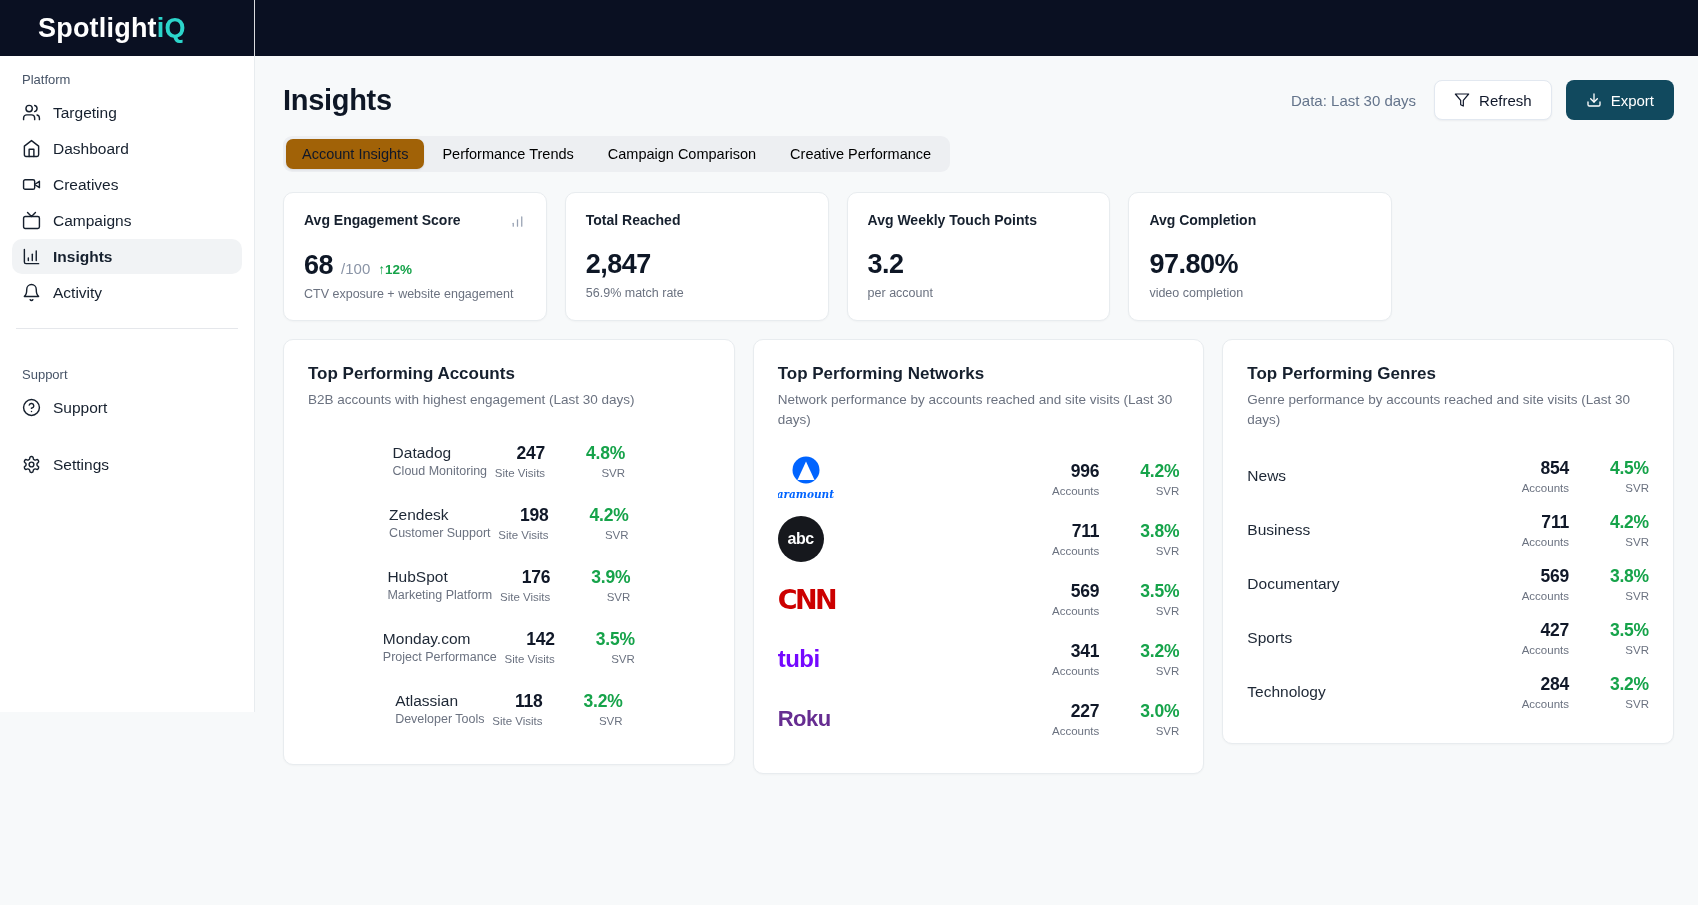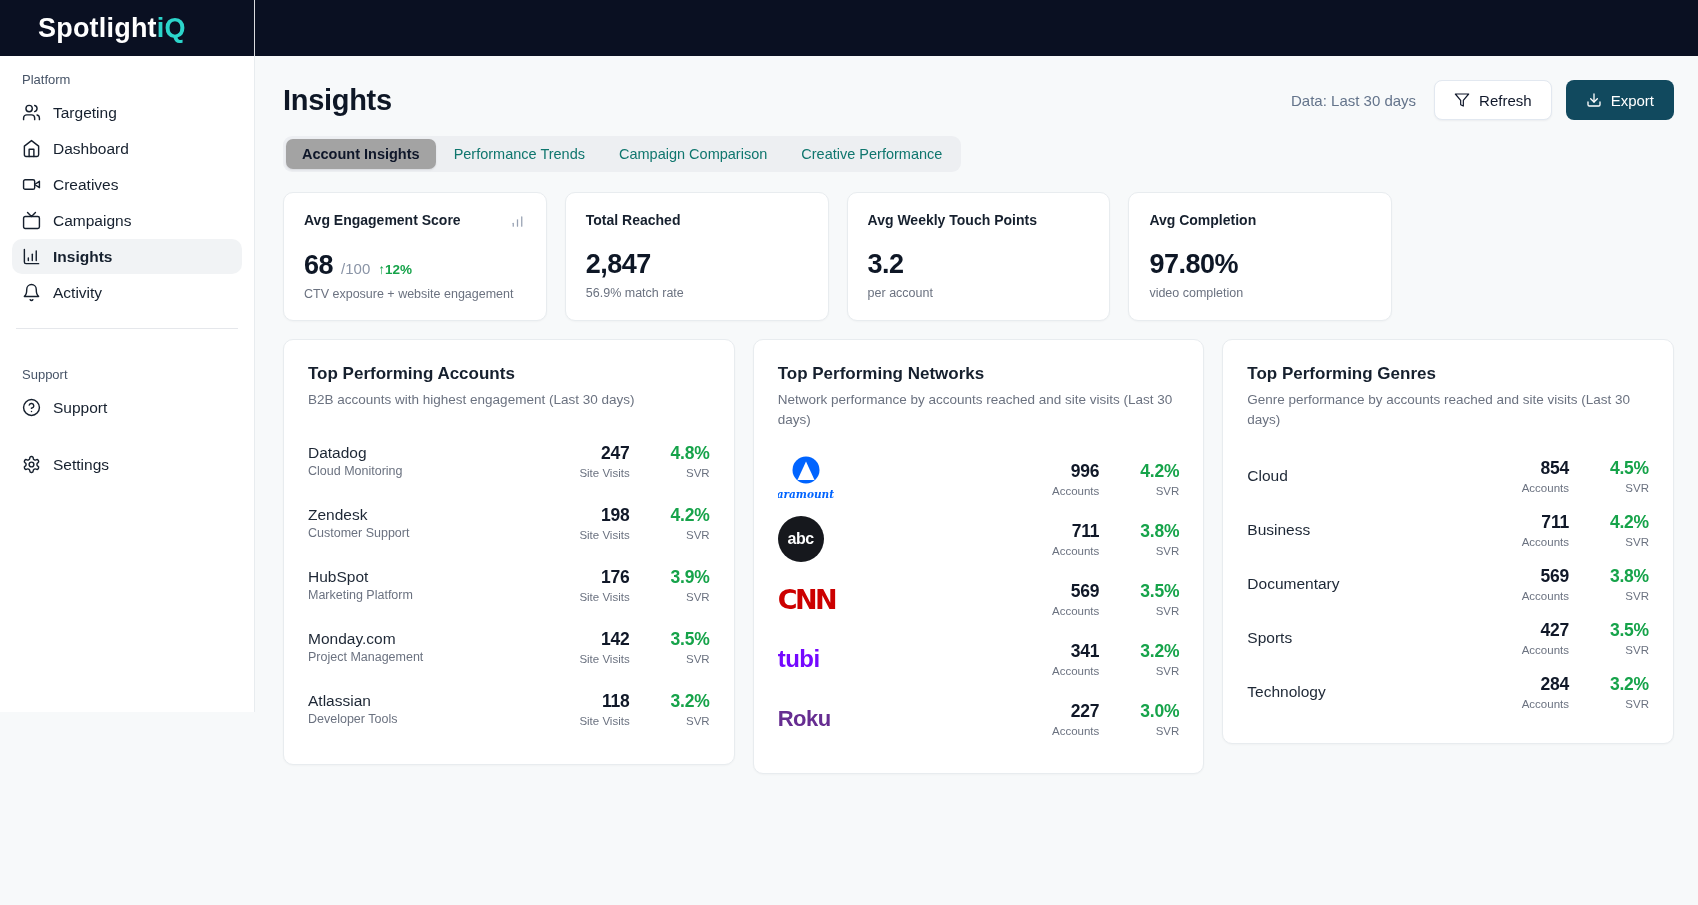--- a/index.html
+++ b/index.html
@@ -34,43 +34,43 @@
   .header-row{display:flex;align-items:center;justify-content:space-between;height:40px;}
   .page-title{font-size:29px;font-weight:700;color:#0e1726;letter-spacing:-.3px;}
   .header-actions{display:flex;align-items:center;gap:14px;}
   .data-range{color:var(--gray2);font-size:15px;margin-right:4px;}
   .btn{display:inline-flex;align-items:center;gap:9px;height:40px;padding:0 19px;border-radius:8px;font-size:15px;cursor:pointer;border:1px solid transparent;font-family:inherit;}
   .btn svg{width:16px;height:16px;}
   .btn-refresh{background:#fff;border-color:#e2e8f0;color:#0f172a;box-shadow:0 1px 2px rgba(16,24,40,.05);}
   .btn-export{background:var(--export);color:#fff;font-weight:500;}
 
   .tabs{display:inline-flex;background:#edeff2;border-radius:9px;padding:3px;margin-top:16px;gap:2px;}
-  .tab{padding:7px 16px;font-size:14.5px;color:#0f766e;border-radius:7px;cursor:pointer;white-space:nowrap;}
-  .tab.active{background:#a3a3a3;color:#0f172a;font-weight:700;box-shadow:0 1px 2px rgba(16,24,40,.1);}
+  .tab{padding:7px 16px;font-size:14.5px;color:#000000;border-radius:7px;cursor:pointer;white-space:nowrap;}
+  .tab.active{background:#a16207;color:#0f172a;font-weight:400;box-shadow:0 1px 2px rgba(16,24,40,.1);}
 
   
   .kpi-row{margin-top:20px;display:grid;grid-template-columns:repeat(5,1fr);gap:18px;}
   .kpi{background:#fff;border:1px solid var(--border);border-radius:10px;padding:19px 20px;min-height:124px;box-shadow:0 1px 2px rgba(16,24,40,.03);}
   .kpi-head{display:flex;justify-content:space-between;align-items:flex-start;}
   .kpi-title{font-size:14px;font-weight:700;color:#16202e;}
   .kpi-head svg{width:17px;height:17px;color:#98a2b3;flex:none;}
   .kpi-value-row{margin-top:21px;display:flex;align-items:baseline;gap:8px;}
   .kpi-value{font-size:27px;font-weight:700;color:#0e1726;letter-spacing:-.5px;}
   .kpi-suffix{font-size:15px;color:#8a94a6;}
   .kpi-delta{font-size:13.5px;color:var(--green);font-weight:600;}
   .kpi-caption{margin-top:6px;font-size:12.5px;color:var(--gray);}
 
   
   .panels{margin-top:18px;display:grid;grid-template-columns:repeat(3,1fr);gap:18px;align-items:start;}
   .panel{background:#fff;border:1px solid var(--border);border-radius:10px;padding:24px;box-shadow:0 1px 2px rgba(16,24,40,.03);}
   .panel-title{font-size:17px;font-weight:700;color:#16202e;}
   .panel-sub{margin-top:6px;font-size:13.5px;color:var(--gray);line-height:1.45;}
   .rows{margin-top:20px;}
   .row{display:flex;align-items:center;justify-content:space-between;}
-  .acct-rows .row{padding:13px 0;}
+  .acct-rows .row{padding:13px 0;justify-content:center;}
   .net-rows .row{padding:6px 0;min-height:60px;}
   .genre-rows .row{padding:9px 0;min-height:54px;}
   .acct-name{font-size:15.5px;color:var(--ink2);font-weight:500;}
   .acct-cat{font-size:12.5px;color:var(--gray);margin-top:2px;}
   .genre-name{font-size:15.5px;color:var(--ink2);font-weight:500;}
   .metrics{display:flex;gap:22px;align-items:flex-start;}
   .metric{text-align:right;min-width:58px;}
   .metric .num{font-size:17.5px;font-weight:700;color:var(--ink);letter-spacing:-.2px;}
   .metric.svr .num{color:var(--green);}
   .metric .lbl{font-size:11.5px;color:var(--gray);margin-top:3px;}
@@ -304,21 +304,21 @@
     </div>
     <div class="metric svr">
       <div class="num">3.9%</div>
       <div class="lbl">SVR</div>
     </div>
   </div>
   </div>
   <div class="row">
     <div>
       <div class="acct-name">Monday.com</div>
-      <div class="acct-cat">Project Management</div>
+      <div class="acct-cat">Project Performance</div>
     </div>
 
   <div class="metrics">
     <div class="metric">
       <div class="num">142</div>
       <div class="lbl">Site Visits</div>
     </div>
     <div class="metric svr">
       <div class="num">3.5%</div>
       <div class="lbl">SVR</div>
@@ -427,21 +427,21 @@
   </div>
   </div>
             </div>
         </section>
 
         <section class="panel">
           <h2 class="panel-title">Top Performing Genres</h2>
           <p class="panel-sub">Genre performance by accounts reached and site visits (Last 30 days)</p>
           <div class="rows genre-rows" id="genre-rows">
   <div class="row">
-    <div class="genre-name">Cloud</div>
+    <div class="genre-name">News</div>
 
   <div class="metrics">
     <div class="metric">
       <div class="num">854</div>
       <div class="lbl">Accounts</div>
     </div>
     <div class="metric svr">
       <div class="num">4.5%</div>
       <div class="lbl">SVR</div>
     </div>

